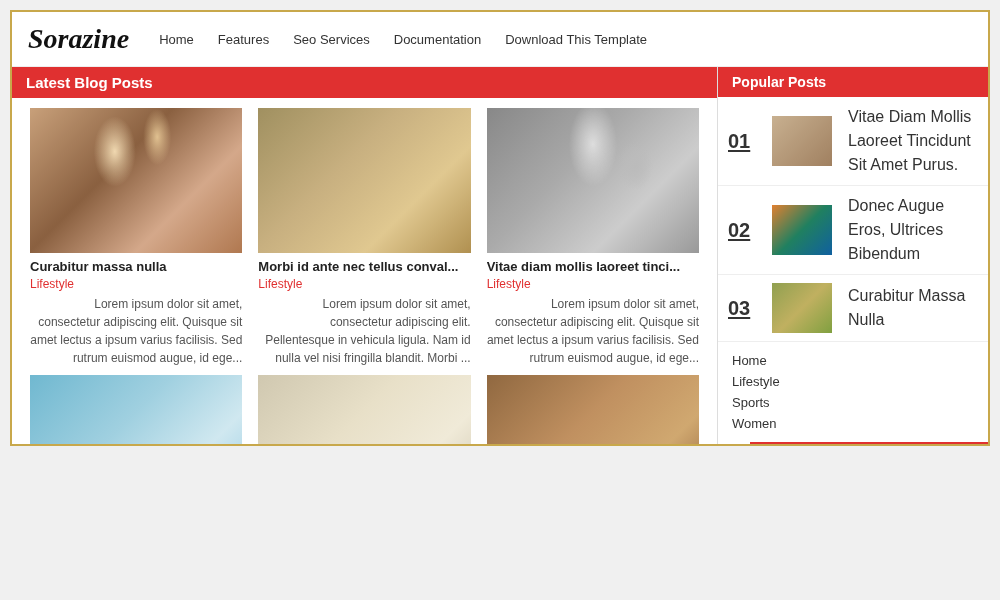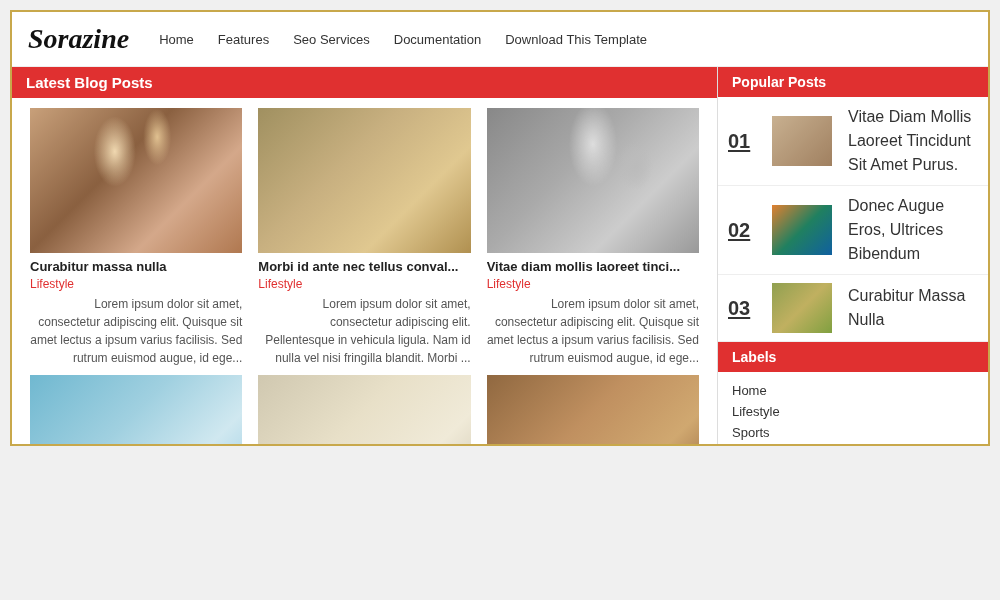--- a/index.html
+++ b/index.html
@@ -264,23 +264,20 @@
           <span class="post-text">Donec Augue Eros, Ultrices Bibendum</span>
         </div>
         <div class="popular-post-item">
           <span class="post-number">03</span>
           <div class="post-thumb thumb-3"></div>
           <span class="post-text">Curabitur Massa Nulla</span>
         </div>
       </div>
 
       <div class="labels-section">
-        <div class="sidebar-section-header">
-          <span>Labels</span>
-        </div>
         <div class="labels-list">
           <div class="label-item">Home</div>
           <div class="label-item">Lifestyle</div>
           <div class="label-item">Sports</div>
           <div class="label-item">Women</div>
         </div>
       </div>
 
       <div class="facebook-section">
         <div class="sidebar-section-header">

